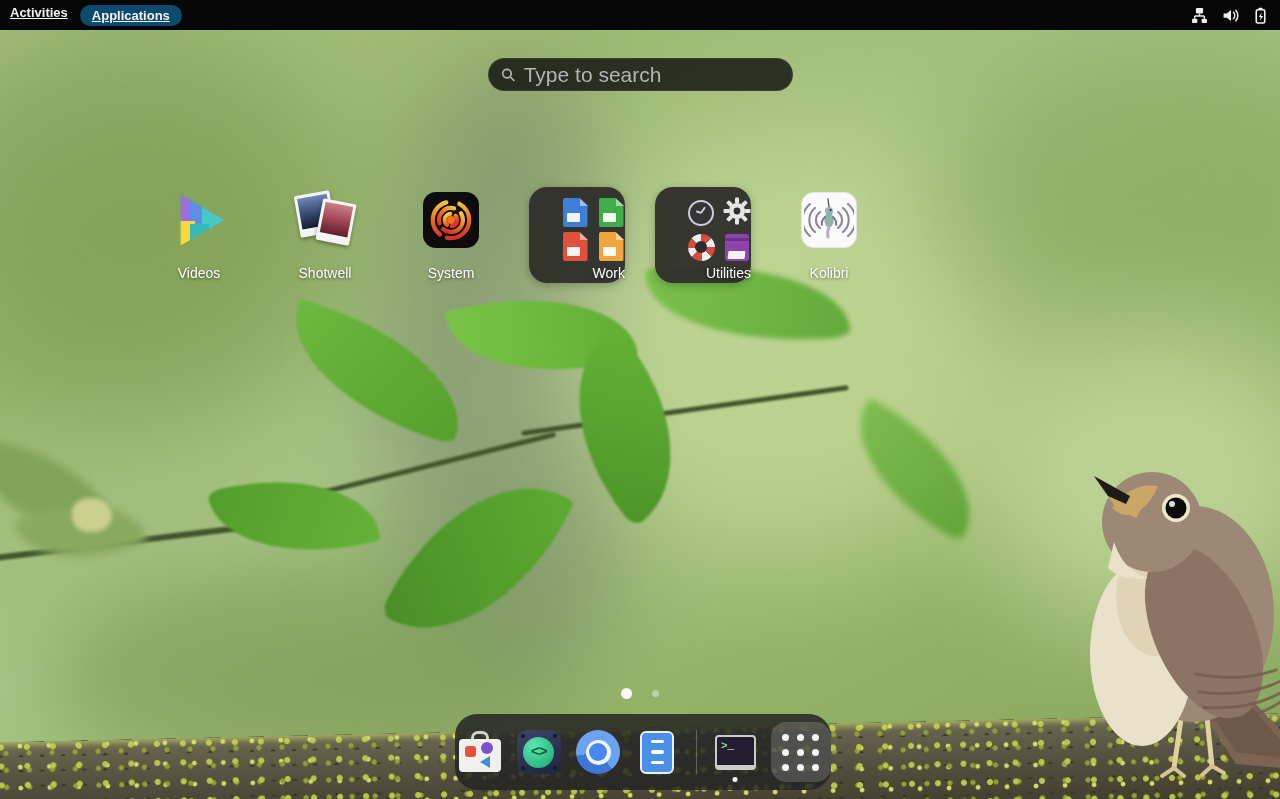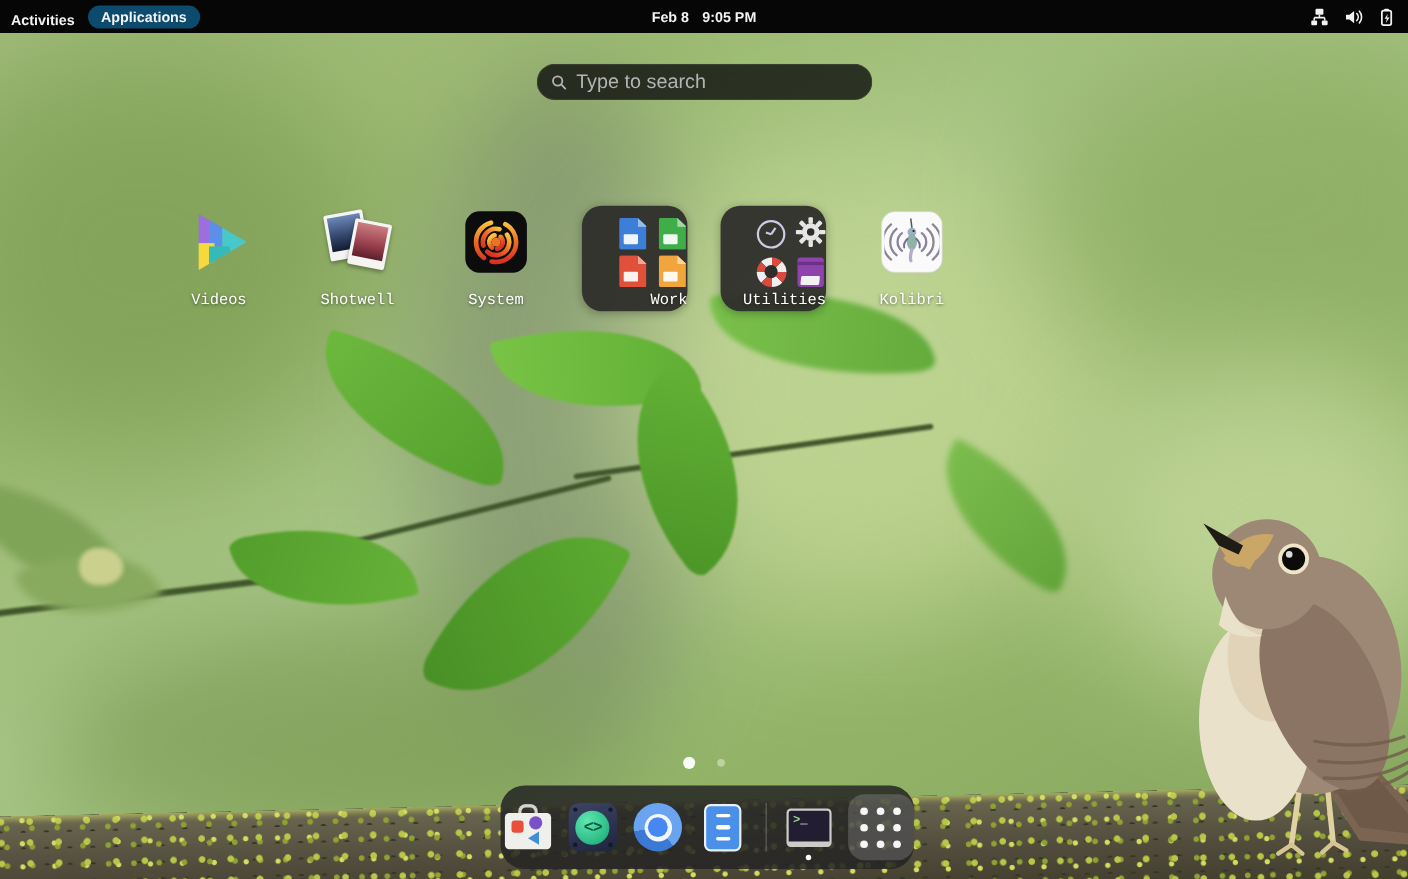--- a/index.html
+++ b/index.html
@@ -33,38 +33,38 @@
       linear-gradient(#6b6851 0%, #514c3c 40%, #35321f 100%);
     background-size:26px 19px, 23px 17px, 29px 21px, 21px 15px, 17px 13px, 100% 100%;
     box-shadow:inset 0 5px 6px -2px rgba(216,228,110,.6); }
 
   
   .bird { position:absolute; left:1086px; top:446px; }
 
   
   .topbar { position:absolute; left:0; top:0; width:1280px; height:30px; background:#060606;
     display:flex; align-items:center; color:#f3f3f3; font-size:13px; font-weight:700; z-index:30; }
-  .tb-left { display:flex; align-items:flex-end; gap:12px; padding-left:10px; flex:1; }
+  .tb-left { display:flex; align-items:flex-start; gap:12px; padding-left:10px; flex:1;text-decoration:underline; }
   .pill { background:#0c4a6e; border-radius:14px; padding:3px 12px; }
   .tb-center { position:absolute; left:0; right:0; text-align:center; pointer-events:none; }
   .tb-center span { pointer-events:auto; }
   .clock { display:inline-flex; gap:12px; }
   .tb-right { margin-left:auto; display:flex; align-items:center; gap:14px; padding-right:12px; }
   .tb-right svg { display:block; }
 
   
   .search { position:absolute; left:488px; top:58px; width:305px; height:33px; border-radius:17px;
     background:rgba(12,12,12,.8); border:1px solid rgba(255,255,255,.08);
     display:flex; align-items:center; padding:0 12px; gap:8px; z-index:20; }
-  .search input { background:transparent; border:none; outline:none; color:#bef264; font-size:18px; width:100%;
+  .search input { background:transparent; border:none; outline:none; color:#bef264; font-size:21px; width:100%;
     font-family:"Liberation Sans", sans-serif; }
   .search input::placeholder { color:#b4b4b4; }
 
   
-  .appgrid { position:absolute; left:151px; top:187px; display:flex; gap:30px; z-index:20;font-family:Liberation Mono, monospace; }
+  .appgrid { position:absolute; left:151px; top:187px; display:flex; gap:30px; z-index:20; }
   .cell { width:96px; height:96px; display:flex; flex-direction:column; align-items:center; position:relative; }
   .cell .label { position:absolute; bottom:2px; font-size:14px; color:#fff; text-shadow:0 1px 3px rgba(0,0,0,.55); white-space:nowrap; }
   .cell.folder { background:rgba(46,45,42,.94); border-radius:18px; box-shadow:0 2px 8px rgba(0,0,0,.25);align-items:flex-end; }
   .appicon { margin-top:2px; width:64px; height:62px; display:flex; align-items:center; justify-content:center; }
 
   
   .ic-videos { width:54px; height:54px; position:relative;
     clip-path:polygon(16% 3%, 97% 50%, 16% 97%); }
   .ic-videos .q { position:absolute; }
   
@@ -222,26 +222,20 @@
       <circle cx="90" cy="62" r="10.5" fill="#0d0b09"></circle>
       <circle cx="86" cy="58" r="3" fill="#fff" opacity=".85"></circle>
     </g>
   </svg>
 </div>
 
 <div class="topbar">
   <div class="tb-left">
     <span>Activities</span>
     <span class="pill">Applications</span>
-  </div>
-  <div class="tb-center">
-    <span class="clock">
-      <span>Feb 8</span>
-      <span>9:05 PM</span>
-    </span>
   </div>
   <div class="tb-right">
     <svg width="17" height="17" viewBox="0 0 16 16">
       <rect x="4.6" y="1" width="6.8" height="5" rx="1" fill="#f2f2f2"></rect>
       <path d="M8 6v2.5 M3.5 8.5h9 M3.5 8.5V11 M12.5 8.5V11" stroke="#f2f2f2" stroke-width="1.3" fill="none"></path>
       <rect x="1" y="11" width="5" height="4" rx="1" fill="#f2f2f2"></rect>
       <rect x="10" y="11" width="5" height="4" rx="1" fill="#f2f2f2"></rect>
     </svg>
     <svg width="17" height="17" viewBox="0 0 16 16">
       <path d="M1.5 6v4h3l4 3.2V2.8L4.5 6z" fill="#f2f2f2"></path>

